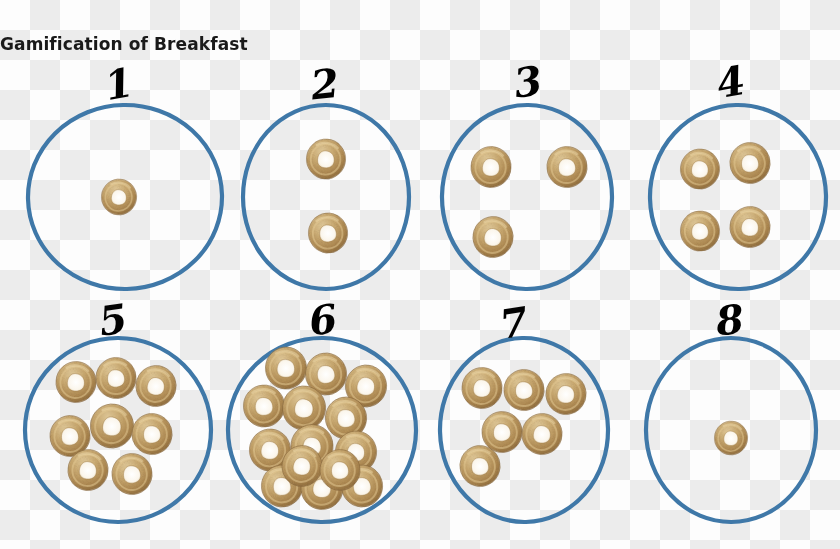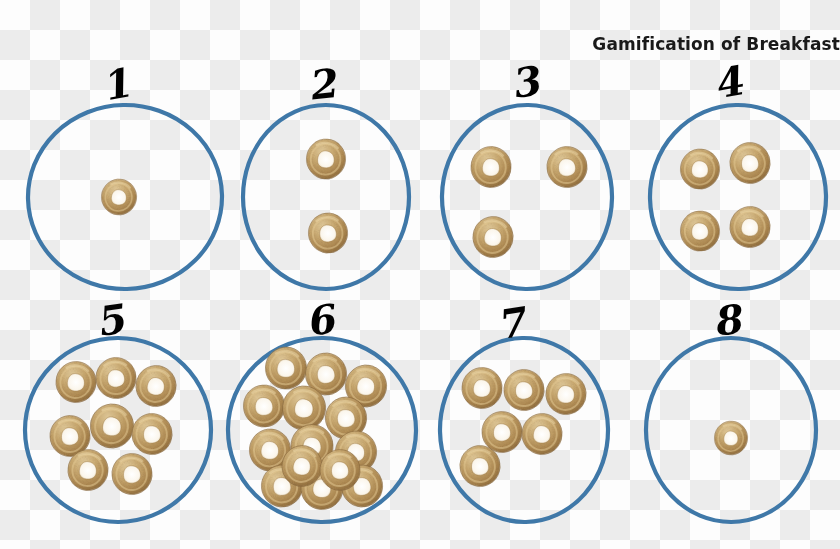--- a/index.html
+++ b/index.html
@@ -8,21 +8,21 @@
     font-family:"Liberation Sans", sans-serif;
     background-color:#fdfdfd;
     background-image:
       linear-gradient(45deg,#ececec 25%,transparent 25%,transparent 75%,#ececec 75%),
       linear-gradient(45deg,#ececec 25%,transparent 25%,transparent 75%,#ececec 75%);
     background-size:60px 60px;
     background-position:0 0, 30px 30px;
   }
   #canvas{position:absolute;inset:0;width:840px;height:549px;}
   .title{
-    position:absolute;left:0;top:34px;width:840px;text-align:right;
+    position:absolute;left:0;top:34px;width:840px;text-align:left;
     font-family:"DejaVu Sans","Liberation Sans",sans-serif;
     font-weight:bold;font-size:17px;color:#1a1a1a;letter-spacing:.1px;
     white-space:nowrap;
   }
   .cellnum{
     position:absolute;
     font-family:"DejaVu Serif","Liberation Serif",serif;
     font-style:italic;font-weight:bold;
     font-size:40px;color:#000;
     text-align:center;line-height:1;

